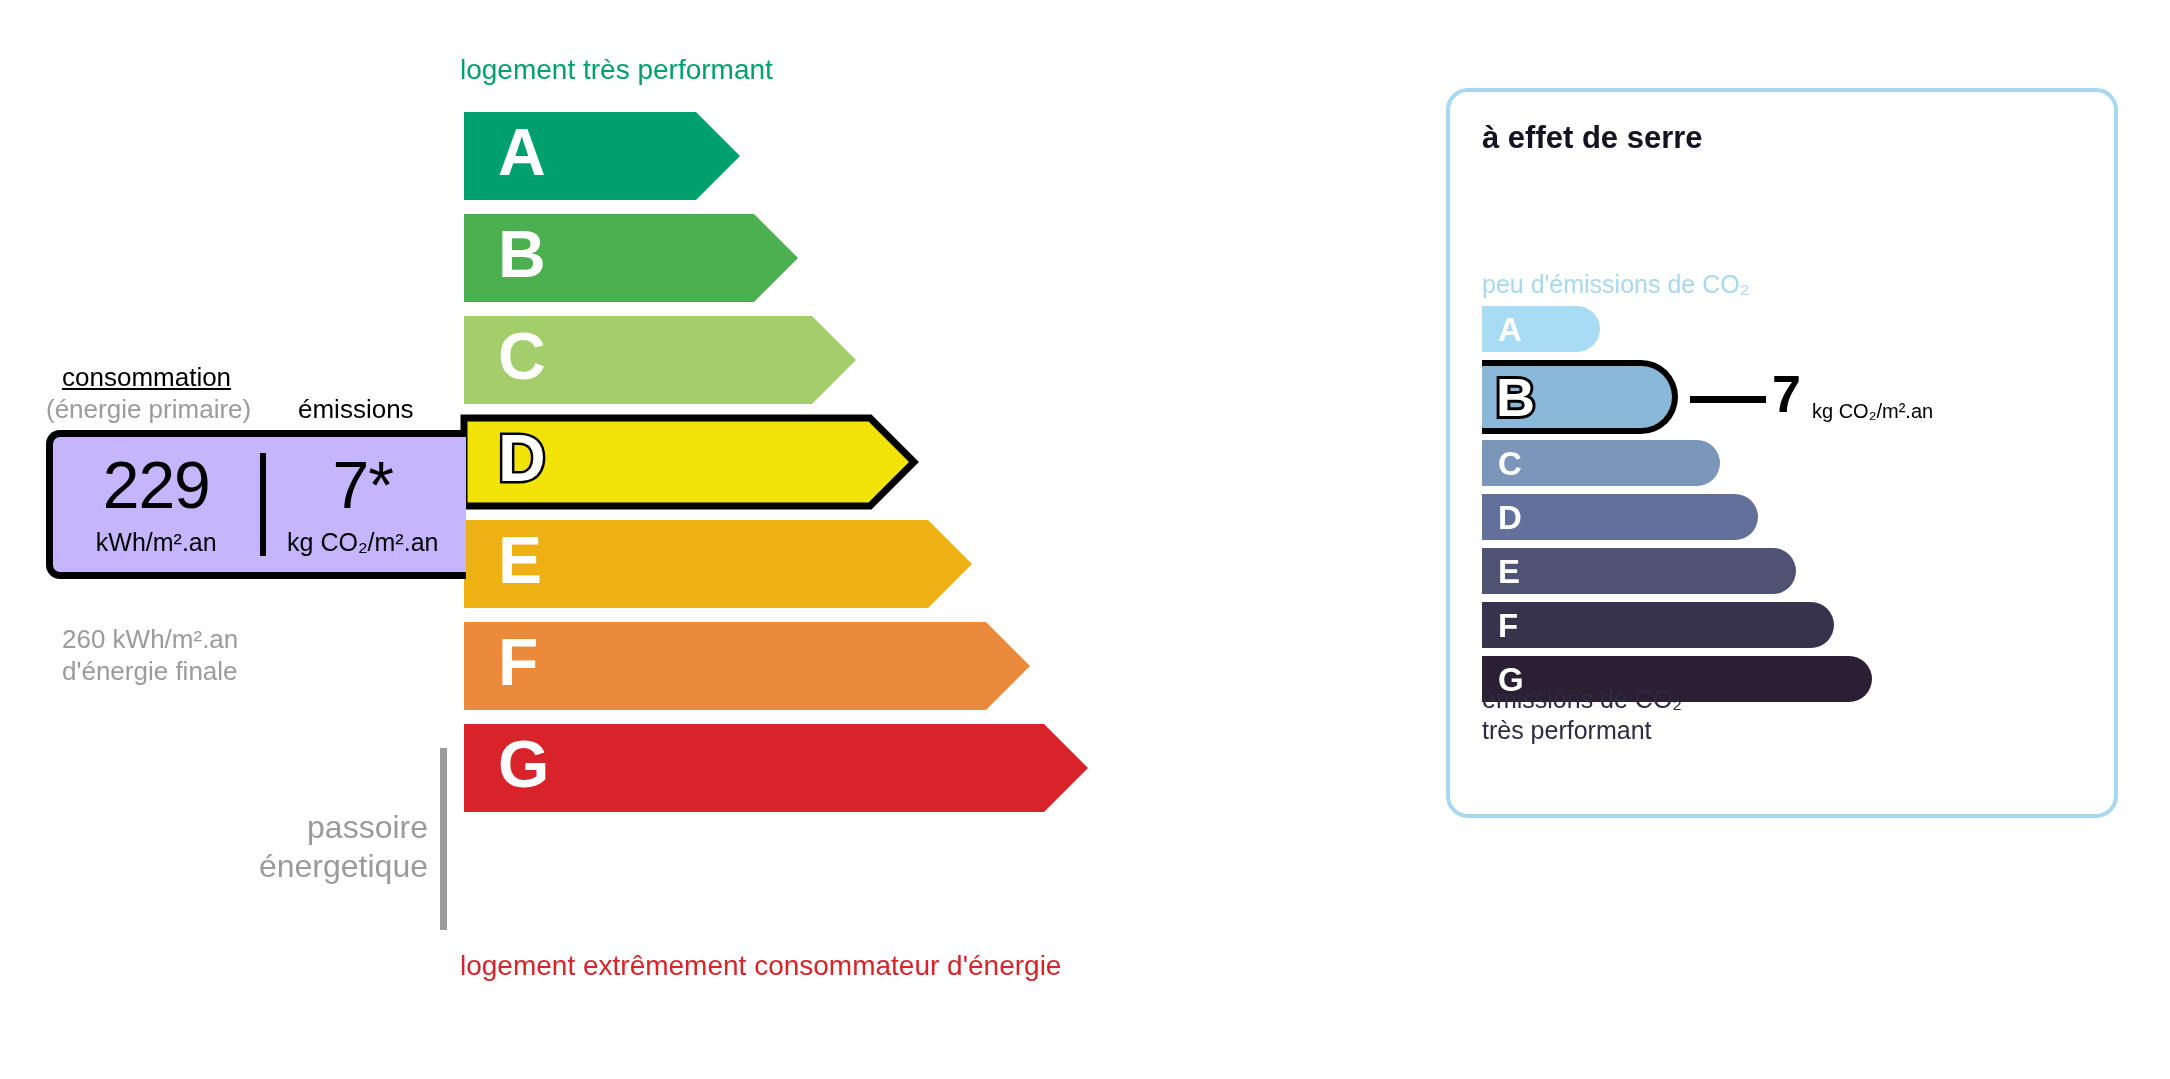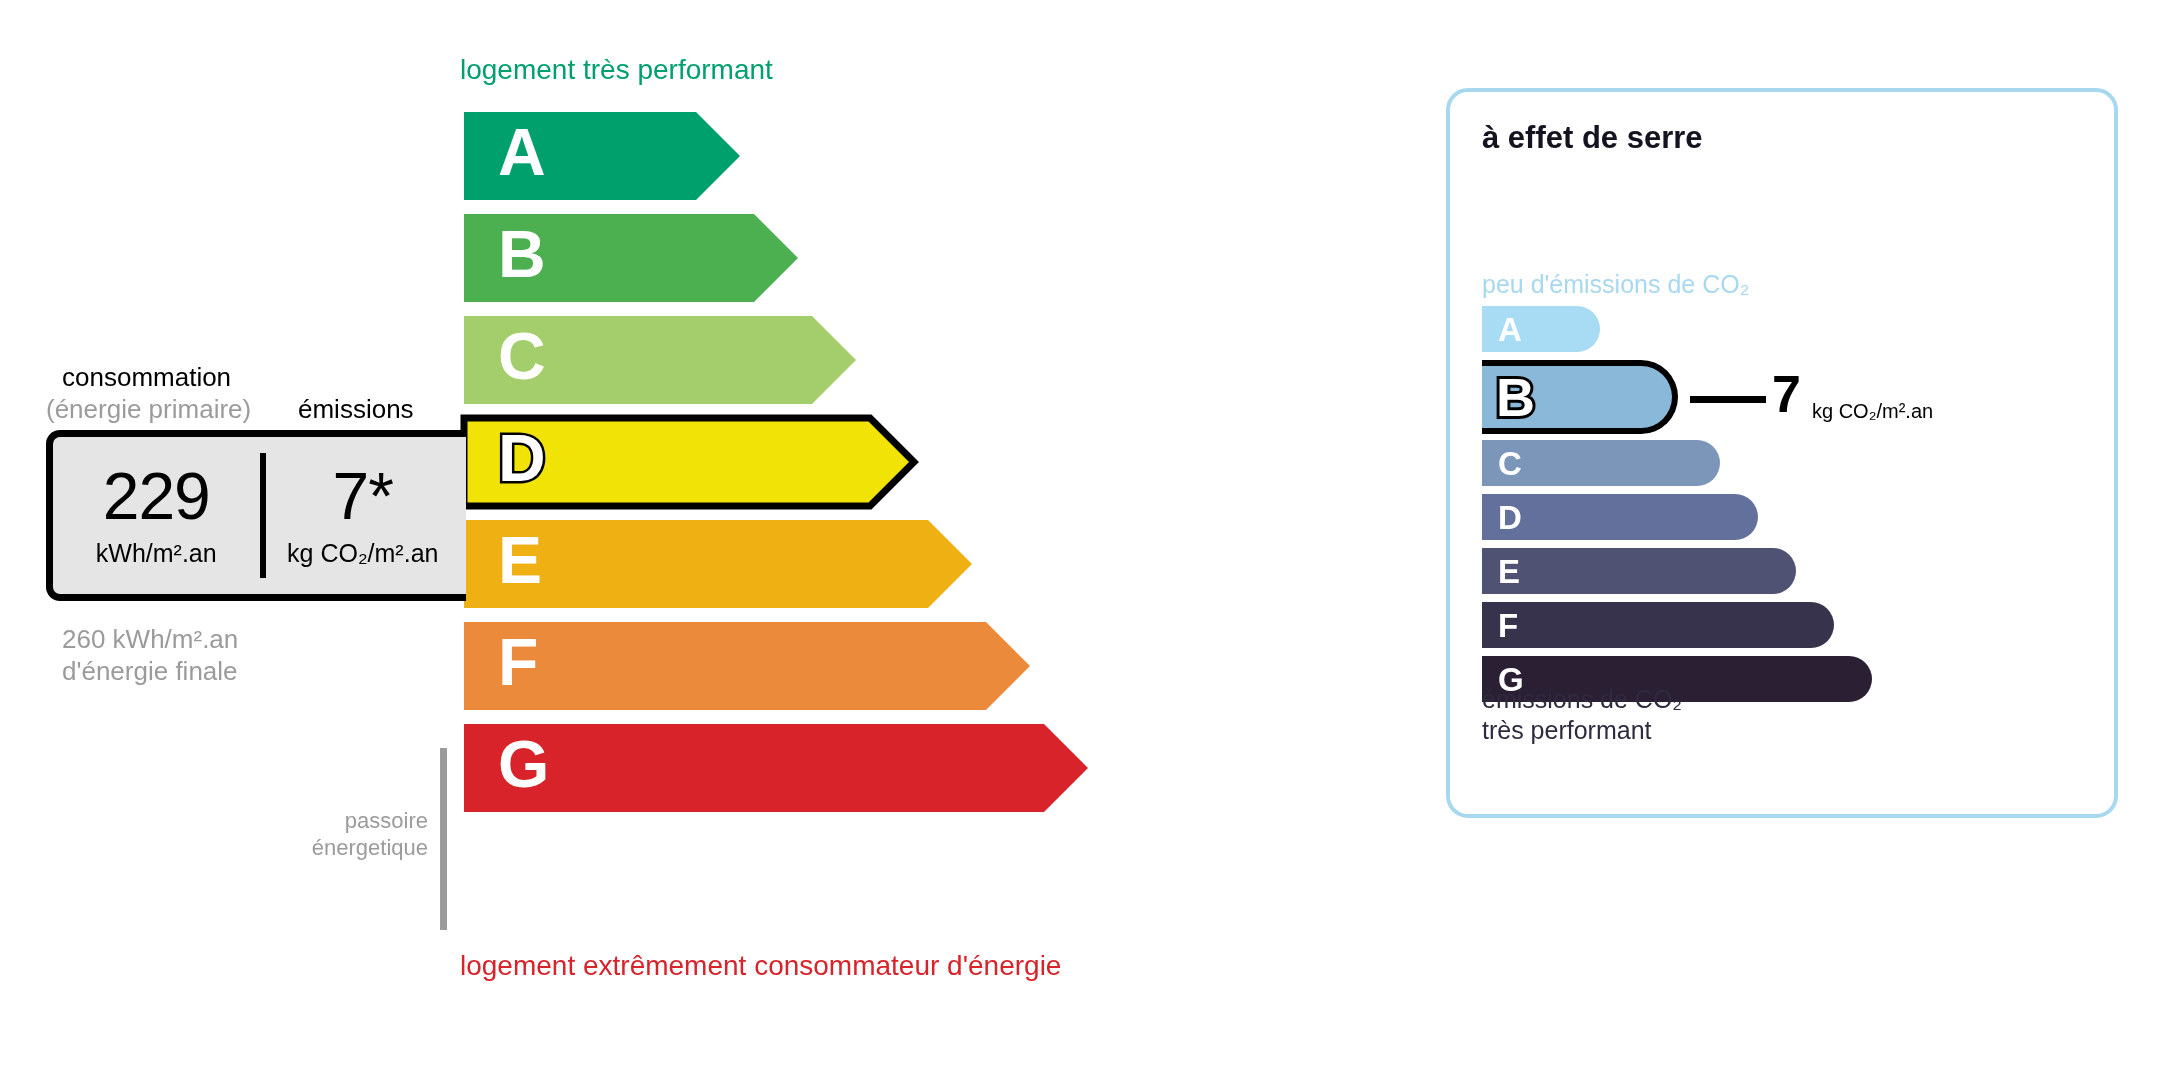--- a/index.html
+++ b/index.html
@@ -63,25 +63,25 @@
   .row.active .row-letter {
     color: #ffffff;
     -webkit-text-stroke: 5px #000000;
     paint-order: stroke fill;
   }
 
   
   #value-box {
     position: absolute;
     left: 46px; top: 430px;
-    width: 420px; height: 171px;
+    width: 420px; height: 149px;
     border: 7px solid #000000;
     border-right: none;
     border-radius: 14px 0 0 14px;
-    background: #e5e5e5;
+    background: #c4b5fd;
     display: flex;
     z-index: 5;
   }
   .vb-cell {
     flex: 1;
     display: flex;
     flex-direction: column;
     align-items: center;
     justify-content: center;
     position: relative;
@@ -106,21 +106,21 @@
     margin-top: 10px;
     white-space: nowrap;
   }
 
   .hdr-label {
     position: absolute;
     font-size: 26px;
     color: #000000;
     white-space: nowrap;
   }
-  #hdr-conso      { left: 62px;  top: 362px; }
+  #hdr-conso      { left: 62px;  top: 362px; text-decoration: underline; }
   #hdr-conso-sub  { left: 46px;  top: 394px; color: #9b9b9b; text-align: center; }
   #hdr-emissions  { left: 298px; top: 394px; }
 
   #final-energy {
     position: absolute;
     left: 62px; top: 624px;
     font-size: 26px;
     color: #9b9b9b;
     line-height: 1.22;
     white-space: nowrap;
@@ -131,21 +131,21 @@
     position: absolute;
     left: 440px; top: 748px;
     width: 7px; height: 182px;
     background: #9b9b9b;
   }
   #passoire-text {
     position: absolute;
     left: 180px; top: 808px;
     width: 248px;
     text-align: right;
-    font-size: 22px;
+    font-size: 32px;
     color: #9b9b9b;
     line-height: 1.22;
   }
 
   
   #co2-panel {
     position: absolute;
     left: 1446px; top: 88px;
     width: 672px; height: 730px;
     border: 4px solid #a8d8f0;

